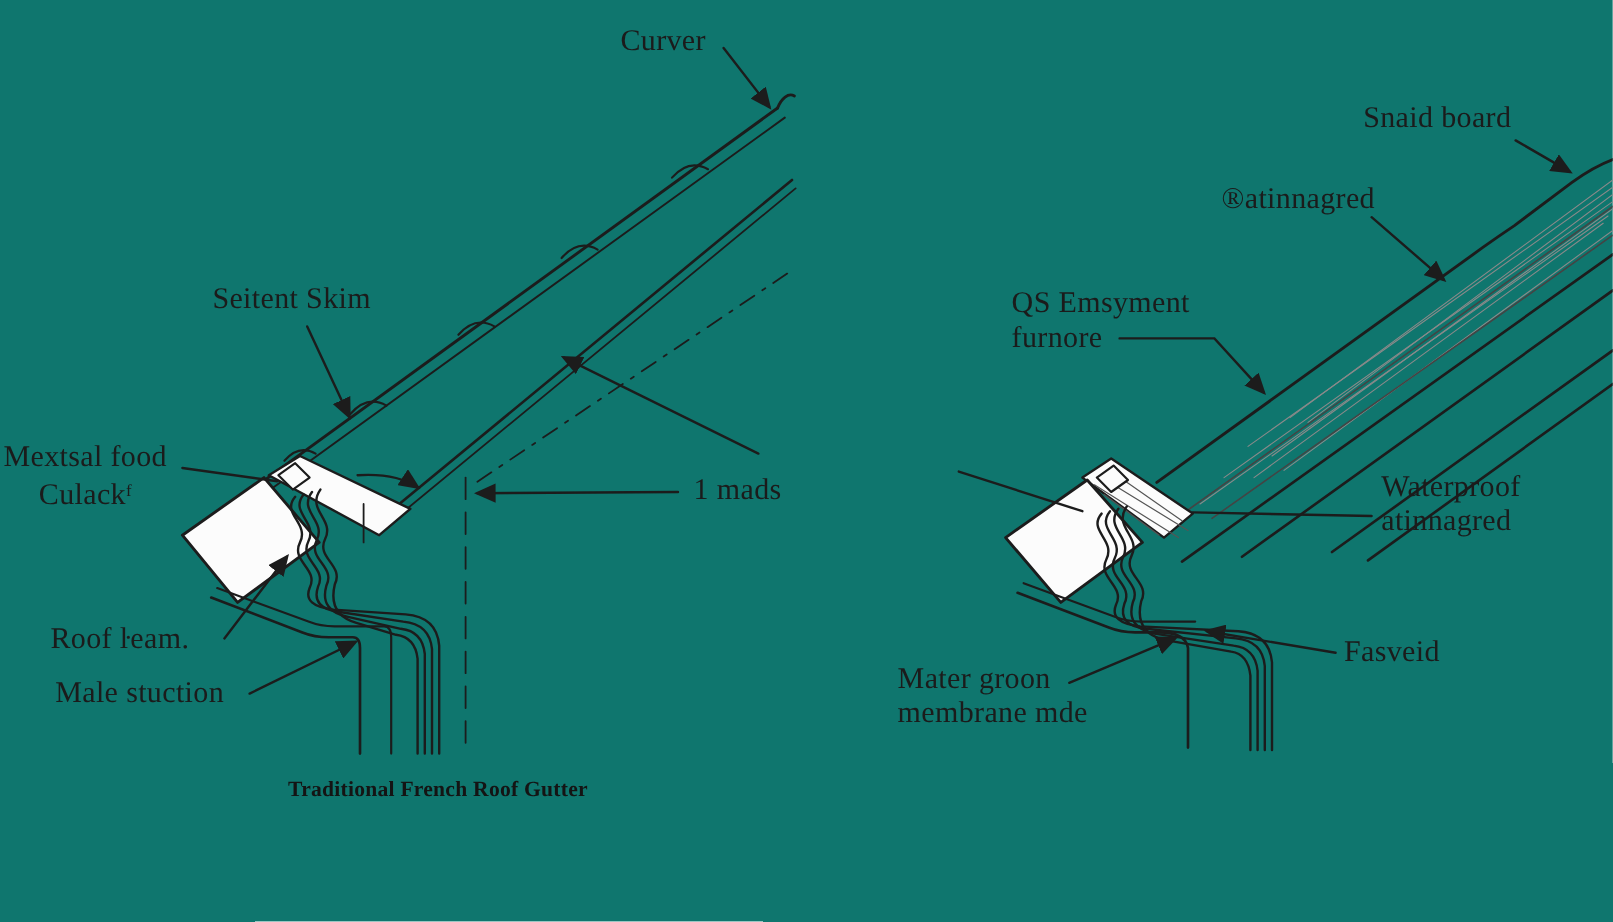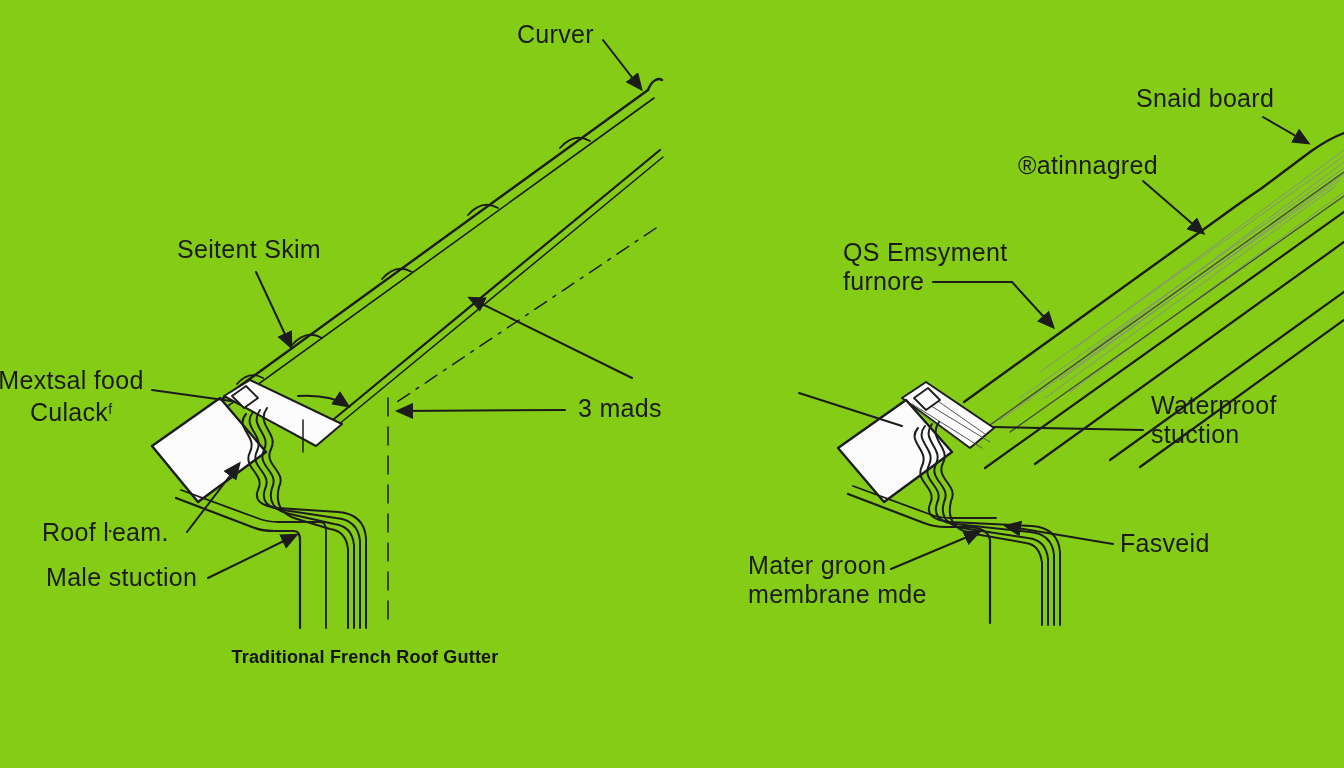--- a/index.html
+++ b/index.html
@@ -1,18 +1,18 @@
 <!DOCTYPE html>
 <html><head>
 <meta charset="utf-8">
 <style>
   html,body{margin:0;padding:0;background:#ffffff;}
   .stage{
-    position:relative;width:1344px;height:768px;background:#84cc16;
-    font-family:Liberation Sans, sans-serif;color:#1b1b1b;overflow:hidden;
+    position:relative;width:1344px;height:768px;background:#0f766e;
+    font-family:Liberation Serif, serif;color:#1b1b1b;overflow:hidden;
   }
   svg.art{position:absolute;left:0;top:0;}
   .lbl{
     position:absolute;font-size:25px;line-height:29px;letter-spacing:.3px;
     color:#1b1b1b;white-space:nowrap;
   }
   .lbl .sup{font-size:14px;vertical-align:7px;letter-spacing:0;}
   .title{
     position:absolute;font-size:18px;font-weight:bold;letter-spacing:.2px;
     color:#141414;text-align:center;white-space:nowrap;
@@ -126,41 +126,41 @@
 
   <div class="lbl" style="left:517px;top:20px;">Curver</div>
 
   <div class="lbl" style="left:177px;top:235px;">Seitent Skim</div>
 
   <div class="lbl center" style="left:-8px;top:366px;width:158px;">
     <div>Mextsal food</div>
     <div><span>Culack</span><span class="sup">f</span></div>
   </div>
 
-  <div class="lbl" style="left:578px;top:394px;">3 mads</div>
+  <div class="lbl" style="left:578px;top:394px;">1 mads</div>
 
   <div class="lbl" style="left:42px;top:518px;">Roof ŀeam.</div>
 
   <div class="lbl" style="left:46px;top:563px;">Male stuction</div>
 
   <div class="title" style="left:150px;top:647px;width:430px;">Traditional French Roof Gutter</div>
 
   <div class="lbl" style="left:1136px;top:84px;">Snaid board</div>
 
   <div class="lbl" style="left:1018px;top:151px;">®atinnagred</div>
 
   <div class="lbl" style="left:843px;top:238px;">
     <div>QS Emsyment</div>
     <div>furnore</div>
   </div>
 
 
   <div class="lbl" style="left:1151px;top:391px;">
     <div>Waterproof</div>
-    <div>stuction</div>
+    <div>atinnagred</div>
   </div>
 
   <div class="lbl" style="left:1120px;top:529px;">Fasveid</div>
 
   <div class="lbl" style="left:748px;top:551px;">
     <div>Mater groon</div>
     <div>membrane mde</div>
   </div>
 
 

